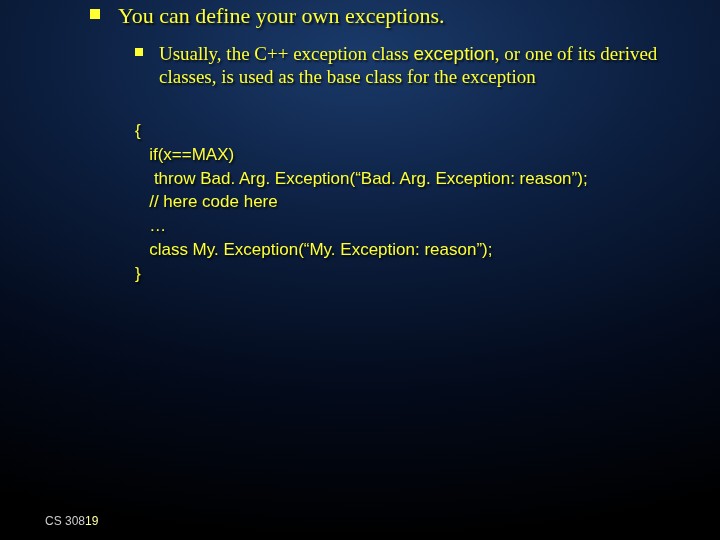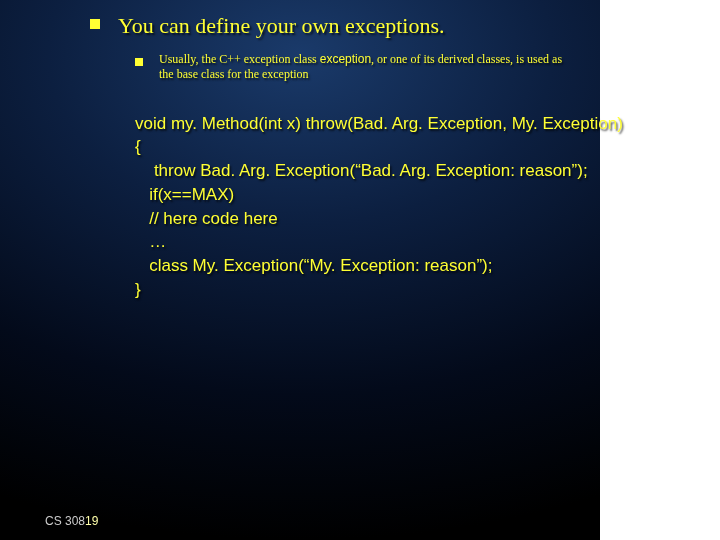--- a/index.html
+++ b/index.html
@@ -4,27 +4,27 @@
 <style>
   html, body {
     margin: 0;
     padding: 0;
     width: 720px;
     height: 540px;
     overflow: hidden;
     font-family: Georgia, 'Times New Roman', serif;
   }
   .slide {
-    width: 600px;
+    width: 720px;
     height: 540px;
     background: radial-gradient(ellipse 120% 90% at 50% 10%, #1a3a6a 0%, #0c1f40 35%, #030a1a 70%, #000000 100%);
     color: #ffff33;
     position: relative;
     box-sizing: border-box;
-    padding: 12px 30px 0 30px;
+    padding: 2px 30px 0 30px;
   }
   .row {
     display: flex;
     flex-direction: row;
     align-items: flex-start;
   }
   .bullet {
     width: 10px;
     height: 10px;
     background: #ffff33;
@@ -41,21 +41,21 @@
     margin-left: 105px;
     margin-top: 6px;
     margin-right: 16px;
   }
   .main-text {
     font-size: 22px;
     line-height: 1.25;
     text-shadow: 2px 2px 2px rgba(0,0,0,0.7);
   }
   .sub-text {
-    font-size: 12px;
+    font-size: 19px;
     line-height: 1.25;
     text-shadow: 1.5px 1.5px 2px rgba(0,0,0,0.7);
   }
   .code-block {
     font-family: Arial, Helvetica, sans-serif;
     font-size: 17px;
     line-height: 1.4;
     color: #ffff33;
     margin-left: 105px;
     margin-top: 14px;
@@ -111,24 +111,23 @@
     <div class="bullet lvl2"></div>
     <div class="sub-text">
       <span>Usually, the C++ exception class </span><span class="monoish">exception</span><span>, or one of its derived classes, is used as the base class for the exception</span>
     </div>
   </div>
 
   <div class="sp16"></div>
 
 
   <div class="code-block">
-    <div class="code-line">void my. Method(int x) throw(Bad. Arg. Exception, My. Exception)</div>
     <div class="code-line">{</div>
+    <div class="code-line">   if(x==MAX)</div>
     <div class="code-line">    throw Bad. Arg. Exception(“Bad. Arg. Exception: reason”);</div>
-    <div class="code-line">   if(x==MAX)</div>
     <div class="code-line">   // here code here</div>
     <div class="code-line">   …</div>
     <div class="code-line">   class My. Exception(“My. Exception: reason”);</div>
     <div class="code-line">}</div>
   </div>
 
   <div class="footer">
     <div class="footer-left">CS 308</div>
     <div class="footer-right">19</div>
   </div>

